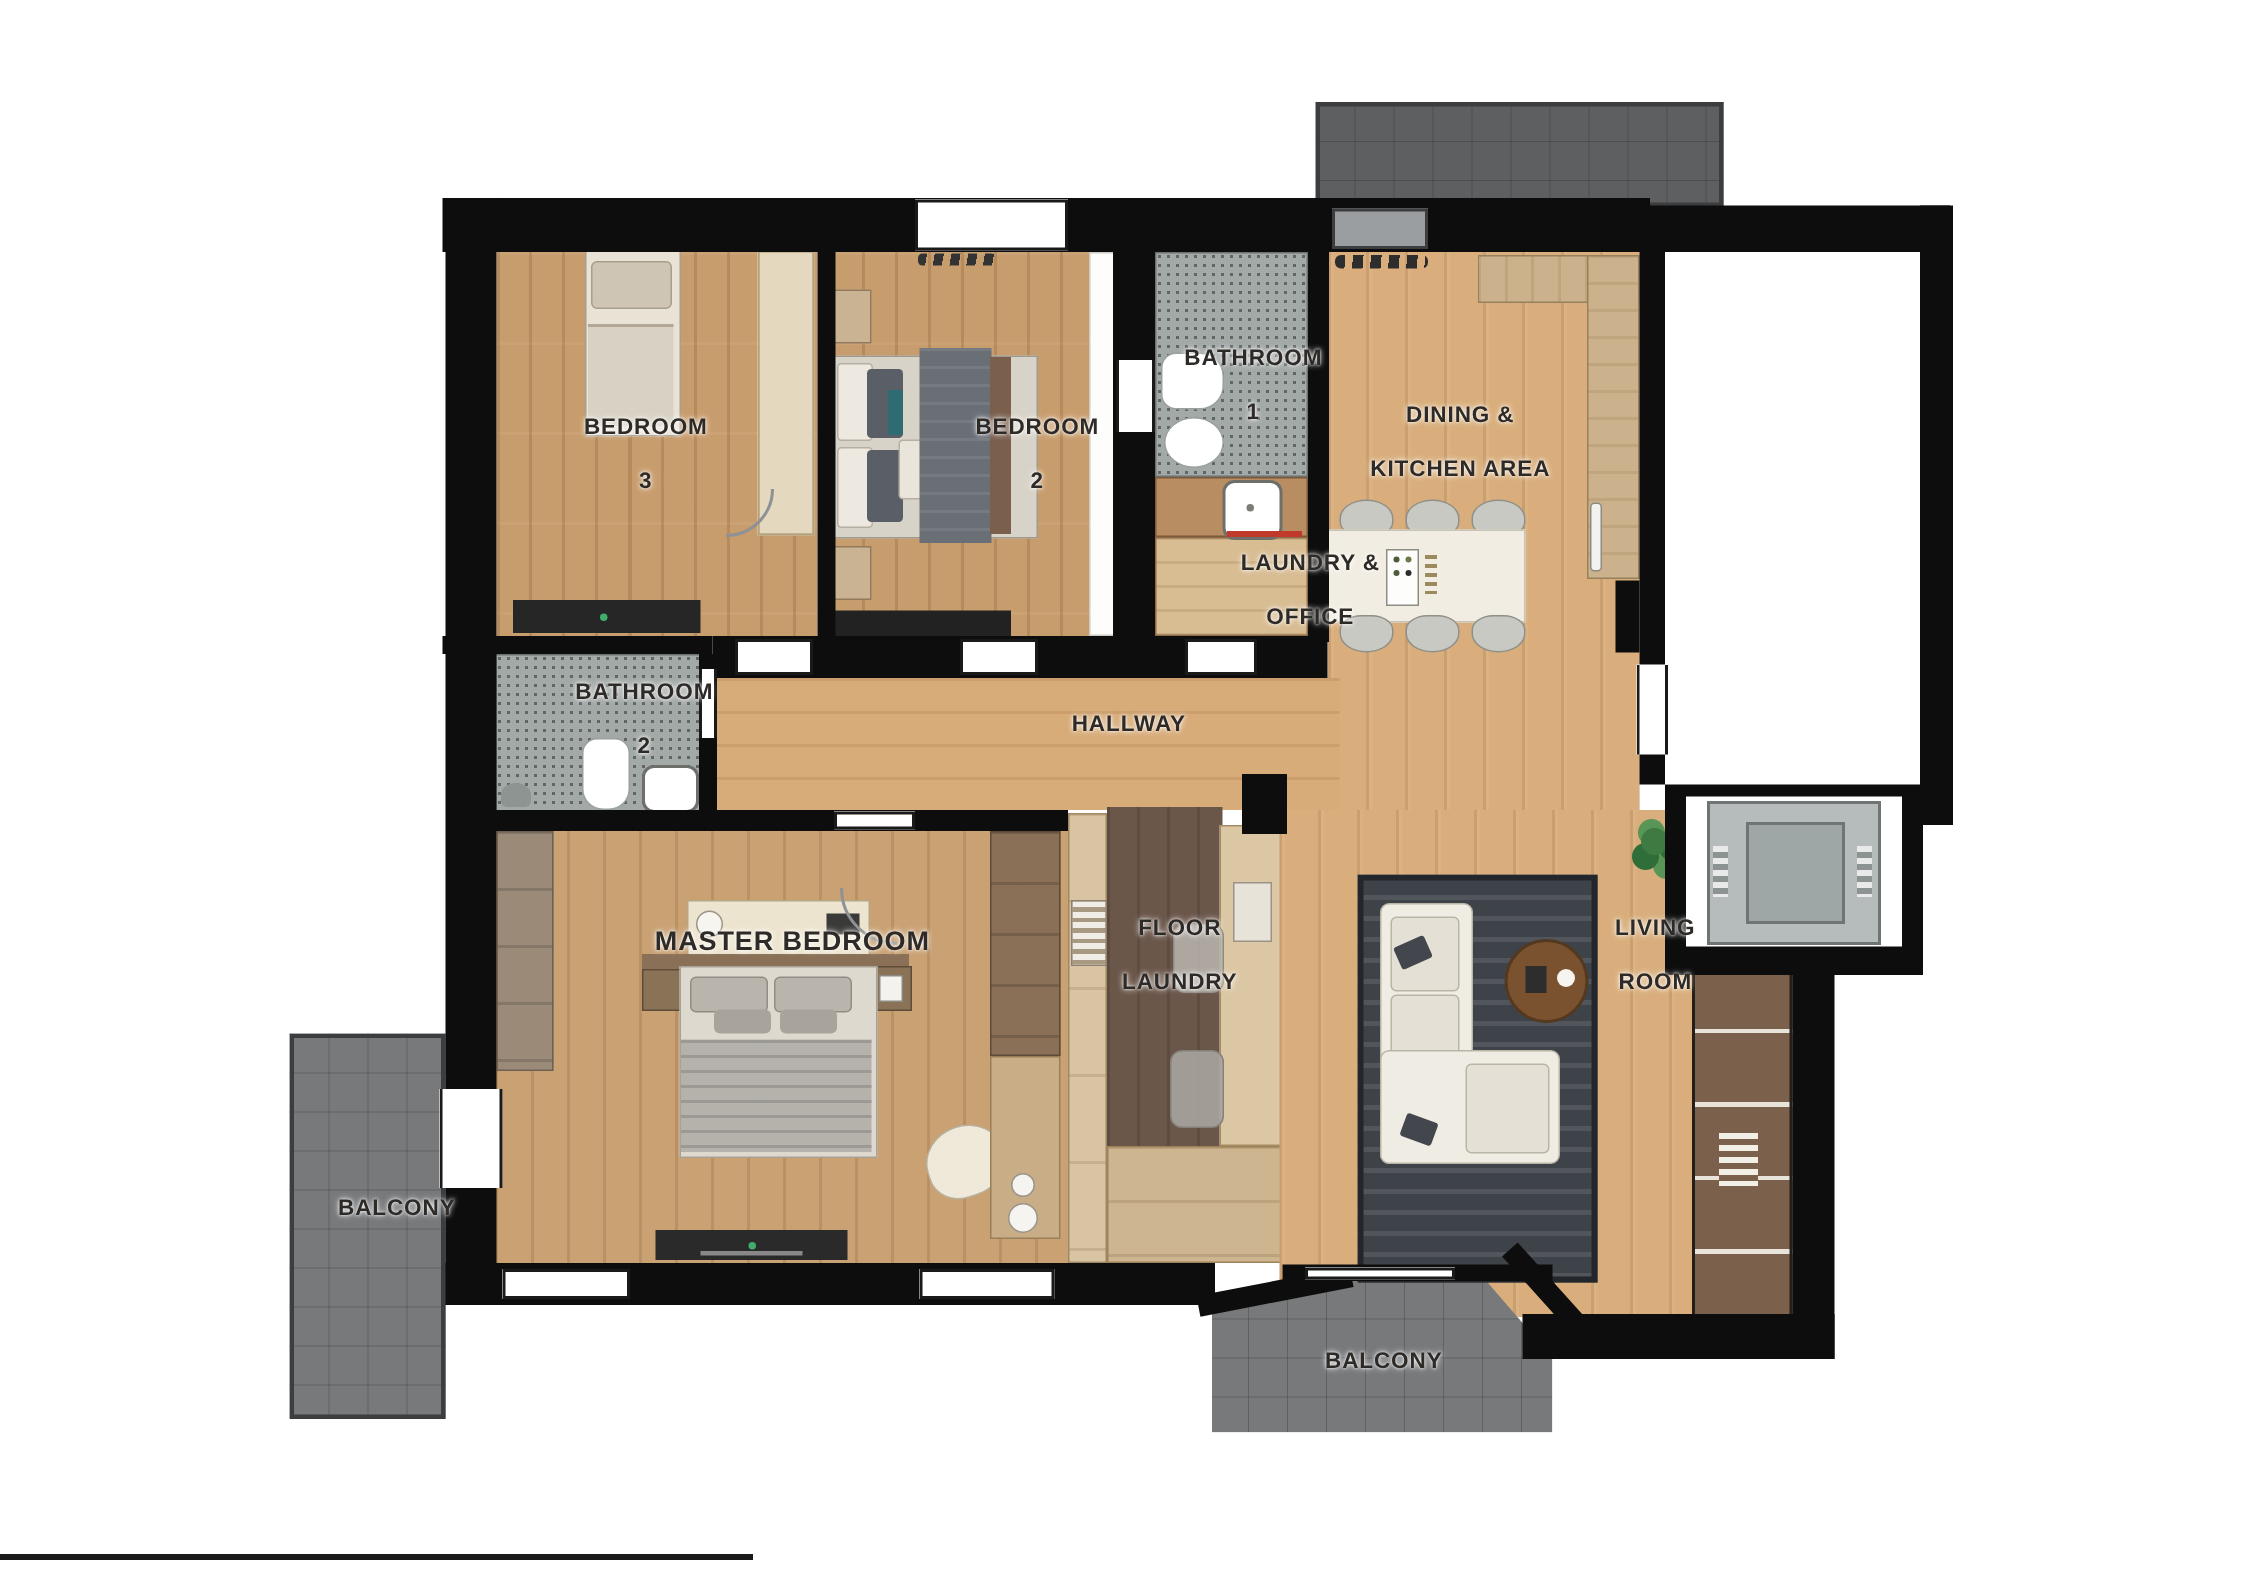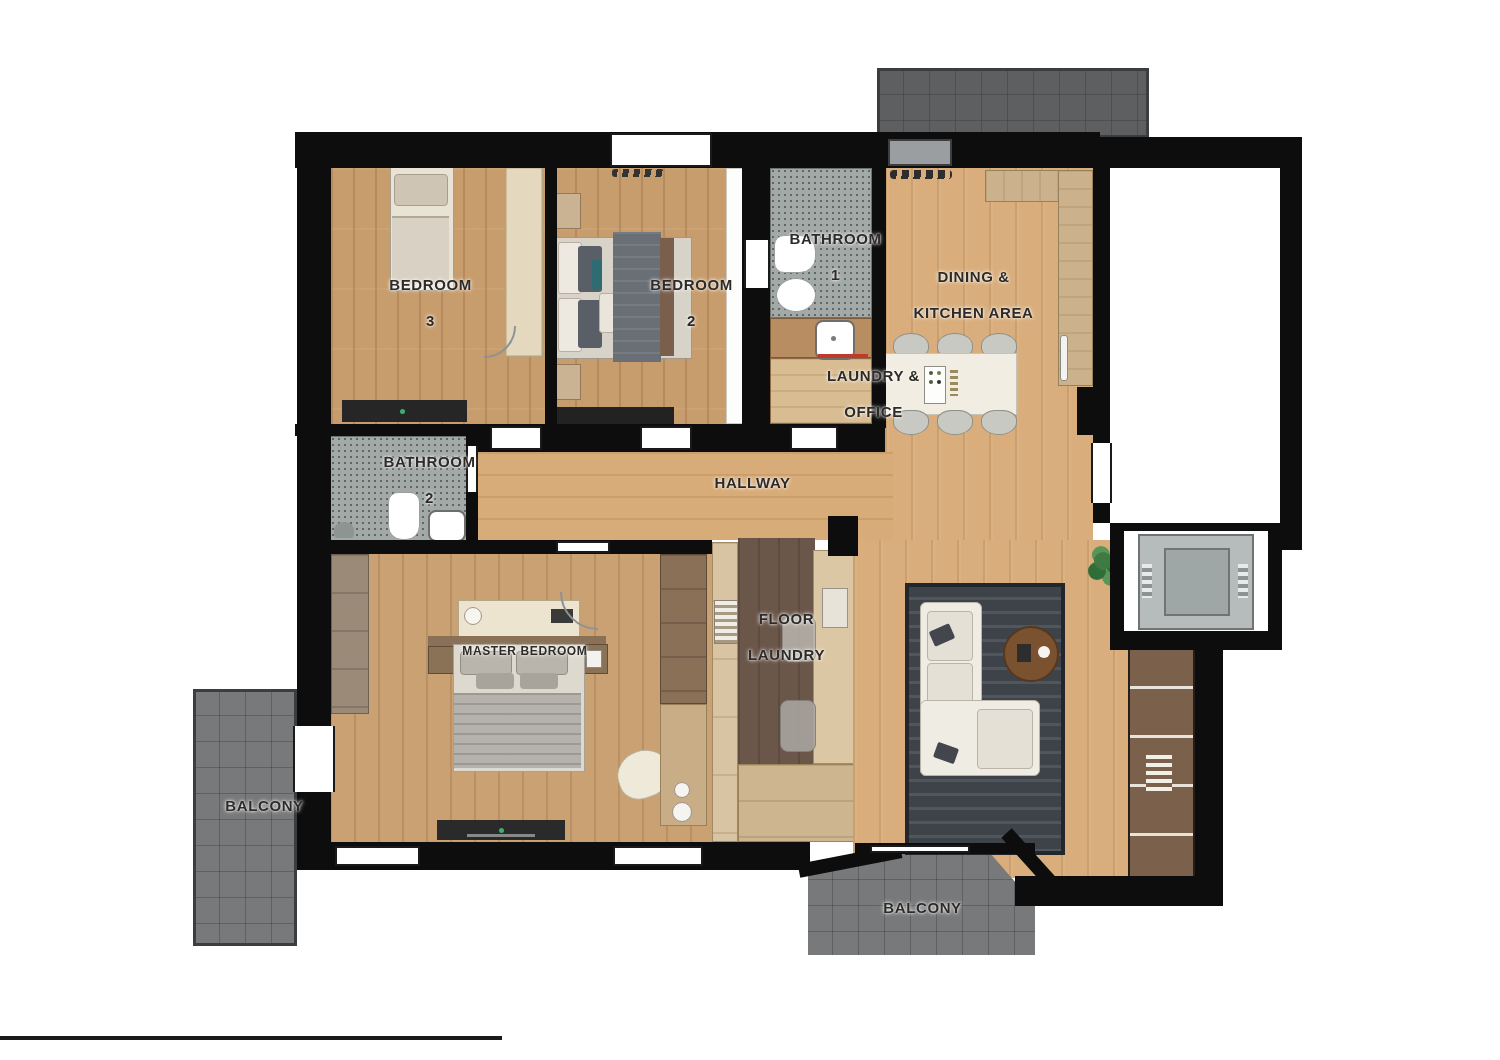--- a/index.html
+++ b/index.html
@@ -231,27 +231,31 @@
     <span>LAUNDRY &amp;</span><br>
     <span>OFFICE</span>
   </div>
   <div class="lbl" style="left:420px;top:480px;">
     <span>BATHROOM</span><br>
     <span>2</span>
   </div>
   <div class="lbl" style="left:743px;top:483px;">
     <span>HALLWAY</span>
   </div>
-  <div class="lbl" style="left:517px;top:652px;font-size:12px;">
+  <div class="lbl" style="left:517px;top:628px;font-size:18px;">
     <span>MASTER BEDROOM</span>
   </div>
   <div class="lbl" style="left:777px;top:637px;">
     <span>FLOOR</span><br>
     <span>LAUNDRY</span>
   </div>
+  <div class="lbl" style="left:1094px;top:637px;">
+    <span>LIVING</span><br>
+    <span>ROOM</span>
+  </div>
   <div class="lbl" style="left:255px;top:806px;">
     <span>BALCONY</span>
   </div>
   <div class="lbl" style="left:913px;top:908px;">
     <span>BALCONY</span>
   </div>
 
   <div class="title-rule"></div>
 
 </div>

